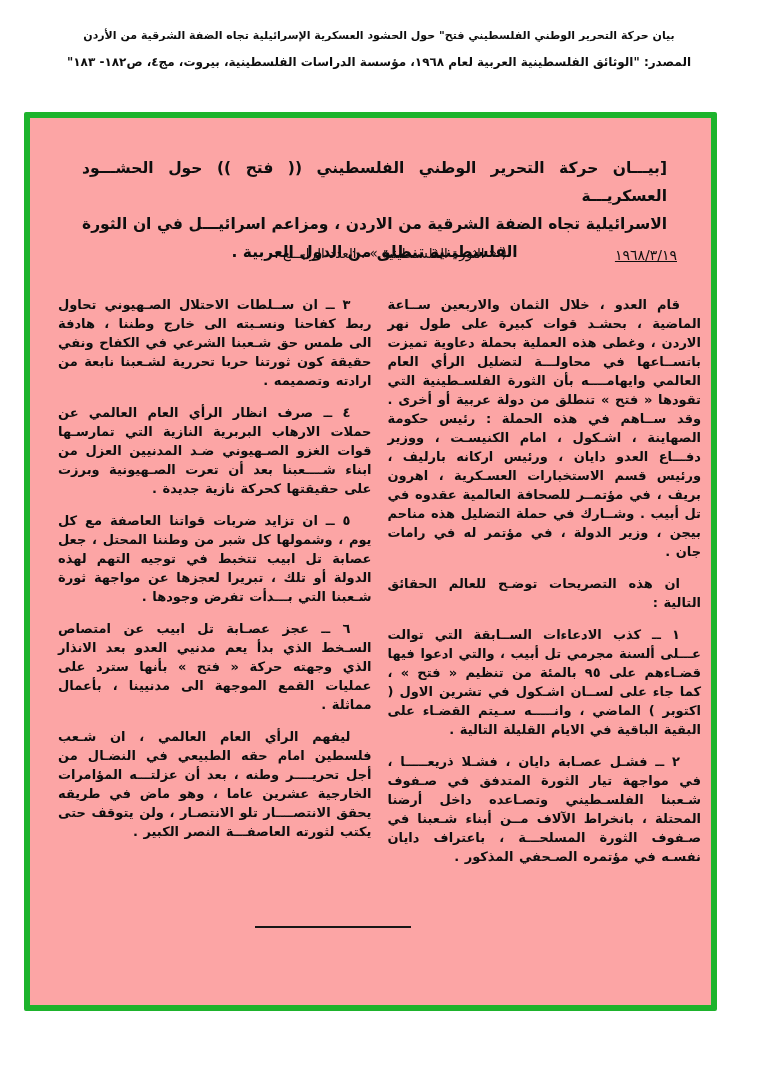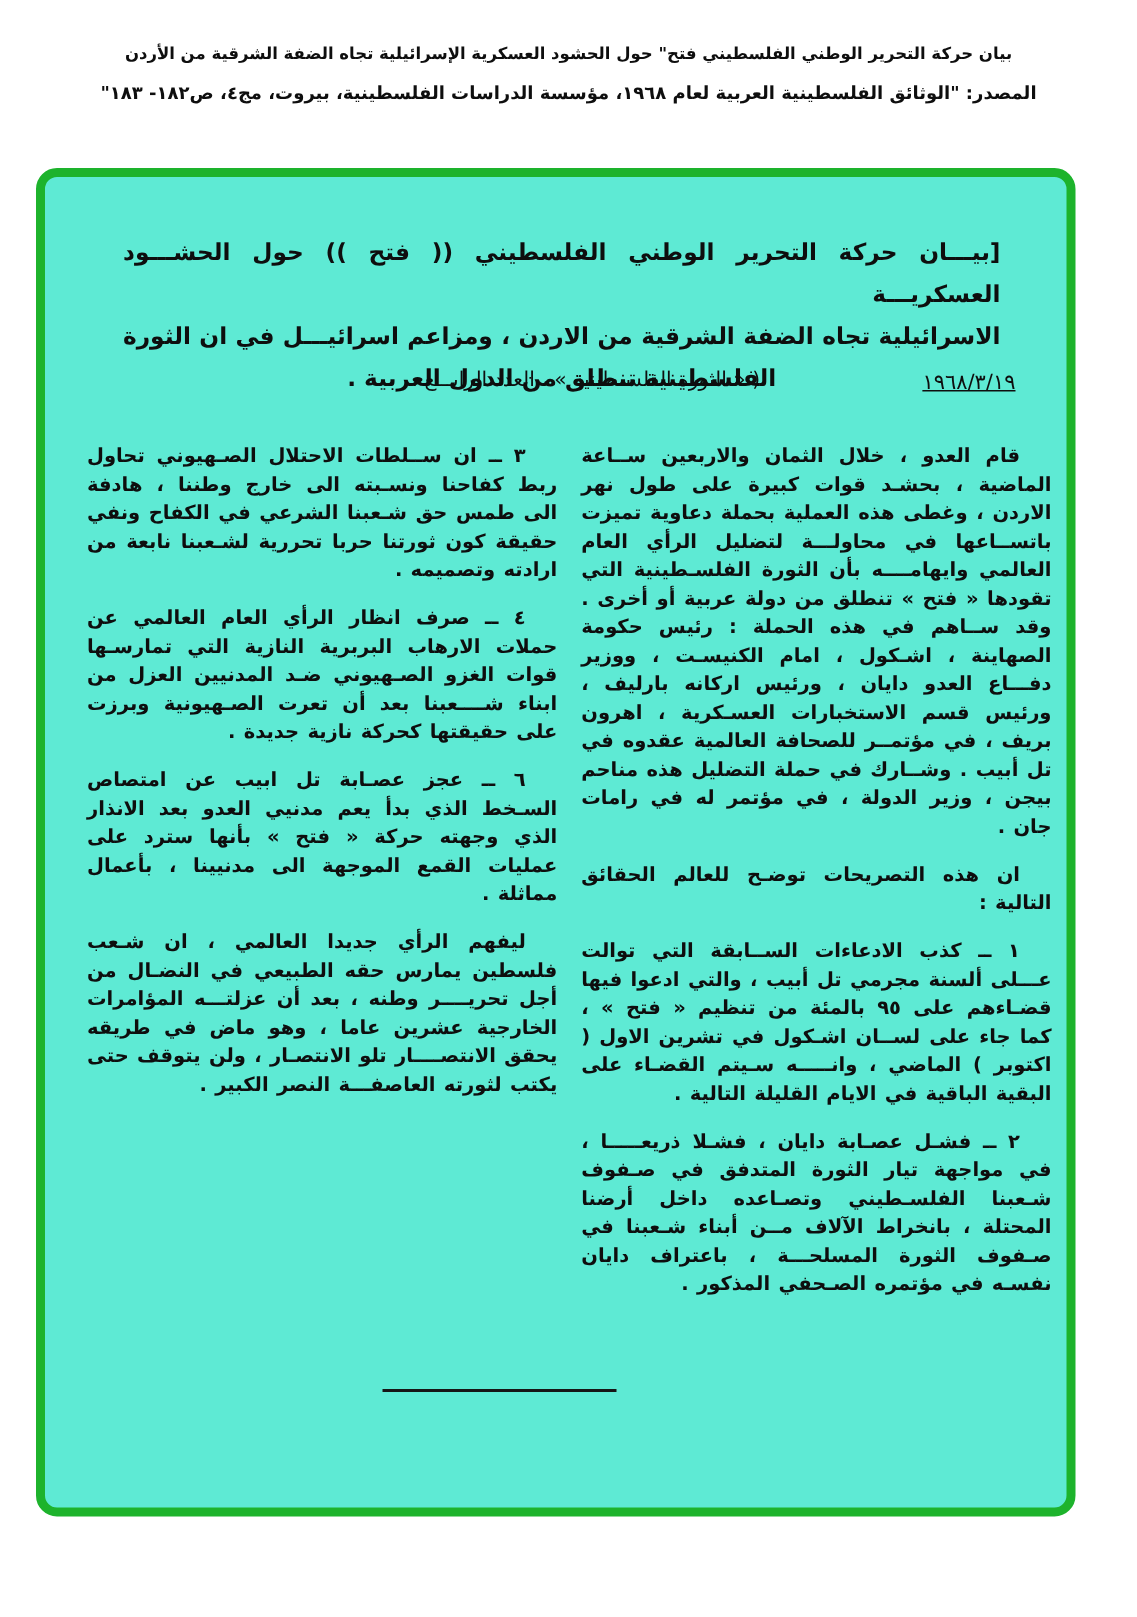--- a/index.html
+++ b/index.html
@@ -28,22 +28,22 @@
   }
   .header-source{
     font-weight:bold; font-size:12px; line-height:16px;
     margin-top:8px;
   }
   
   .doc-frame{
     position:absolute; left:24px; top:112px;
     width:681px; height:887px;
     border:6px solid var(--green);
-    border-radius:14px;
-    background:#5eead4;
+    border-radius:2px;
+    background:#fca5a5;
   }
   
   .doc-title{
     position:absolute; top:36px; right:44px; left:52px;
     direction:rtl; font-weight:bold;
     font-size:15.5px; line-height:28px;
   }
   .title-line{ text-align:justify; text-align-last:justify; }
   .title-line.last{ text-align:right; text-align-last:center; }
   
@@ -109,19 +109,20 @@
 
     <div class="col">
       <p>قام العدو ، خلال الثمان والاربعين ســاعة الماضية ، بحشـد قوات كبيرة على طول نهر الاردن ، وغطى هذه العملية بحملة دعاوية تميزت باتســاعها في محاولـــة لتضليل الرأي العام العالمي وايهامــــه بأن الثورة الفلسـطينية التي تقودها « فتح » تنطلق من دولة عربية أو أخرى . وقد ســاهم في هذه الحملة : رئيس حكومة الصهاينة ، اشـكول ، امام الكنيسـت ، ووزير دفـــاع العدو دايان ، ورئيس اركانه بارليف ، ورئيس قسم الاستخبارات العسـكرية ، اهرون بريف ، في مؤتمــر للصحافة العالمية عقدوه في تل أبيب . وشــارك في حملة التضليل هذه مناحم بيجن ، وزير الدولة ، في مؤتمر له في رامات جان .</p>
       <p>ان هذه التصريحات توضـح للعالم الحقائق التالية :</p>
       <p>١ ــ كذب الادعاءات الســابقة التي توالت عـــلى ألسنة مجرمي تل أبيب ، والتي ادعوا فيها قضـاءهم على ٩٥ بالمئة من تنظيم « فتح » ، كما جاء على لســان اشـكول في تشرين الاول ( اكتوبر ) الماضي ، وانـــــه سـيتم القضـاء على البقية الباقية في الايام القليلة التالية .</p>
       <p>٢ ــ فشـل عصـابة دايان ، فشـلا ذريعـــــا ، في مواجهة تيار الثورة المتدفق في صـفوف شـعبنا الفلسـطيني وتصـاعده داخل أرضنا المحتلة ، بانخراط الآلاف مــن أبناء شـعبنا في صـفوف الثورة المسلحـــة ، باعتراف دايان نفسـه في مؤتمره الصـحفي المذكور .</p>
     </div>
     <div class="col">
       <p>٣ ــ ان ســلطات الاحتلال الصـهيوني تحاول ربط كفاحنا ونسـبته الى خارج وطننا ، هادفة الى طمس حق شـعبنا الشرعي في الكفاح ونفي حقيقة كون ثورتنا حربا تحررية لشـعبنا نابعة من ارادته وتصميمه .</p>
       <p>٤ ــ صرف انظار الرأي العام العالمي عن حملات الارهاب البربرية النازية التي تمارسـها قوات الغزو الصـهيوني ضـد المدنيين العزل من ابناء شــــعبنا بعد أن تعرت الصـهيونية وبرزت على حقيقتها كحركة نازية جديدة .</p>
+      <p>٥ ــ ان تزايد ضربات قواتنا العاصفة مع كل يوم ، وشمولها كل شبر من وطننا المحتل ، جعل عصابة تل ابيب تتخبط في توجيه التهم لهذه الدولة أو تلك ، تبريرا لعجزها عن مواجهة ثورة شـعبنا التي بـــدأت تفرض وجودها .</p>
       <p>٦ ــ عجز عصـابة تل ابيب عن امتصاص السـخط الذي بدأ يعم مدنيي العدو بعد الانذار الذي وجهته حركة « فتح » بأنها سترد على عمليات القمع الموجهة الى مدنيينا ، بأعمال مماثلة .</p>
-      <p>ليفهم الرأي جديدا العالمي ، ان شـعب فلسطين يمارس حقه الطبيعي في النضـال من أجل تحريــــر وطنه ، بعد أن عزلتـــه المؤامرات الخارجية عشرين عاما ، وهو ماض في طريقه يحقق الانتصــــار تلو الانتصـار ، ولن يتوقف حتى يكتب لثورته العاصفـــة النصر الكبير .</p>
+      <p>ليفهم الرأي العام العالمي ، ان شـعب فلسطين امام حقه الطبيعي في النضـال من أجل تحريــــر وطنه ، بعد أن عزلتـــه المؤامرات الخارجية عشرين عاما ، وهو ماض في طريقه يحقق الانتصــــار تلو الانتصـار ، ولن يتوقف حتى يكتب لثورته العاصفـــة النصر الكبير .</p>
     </div>
   </div>
 
   <div class="end-divider"></div>
 </div>
 
 </body></html>

